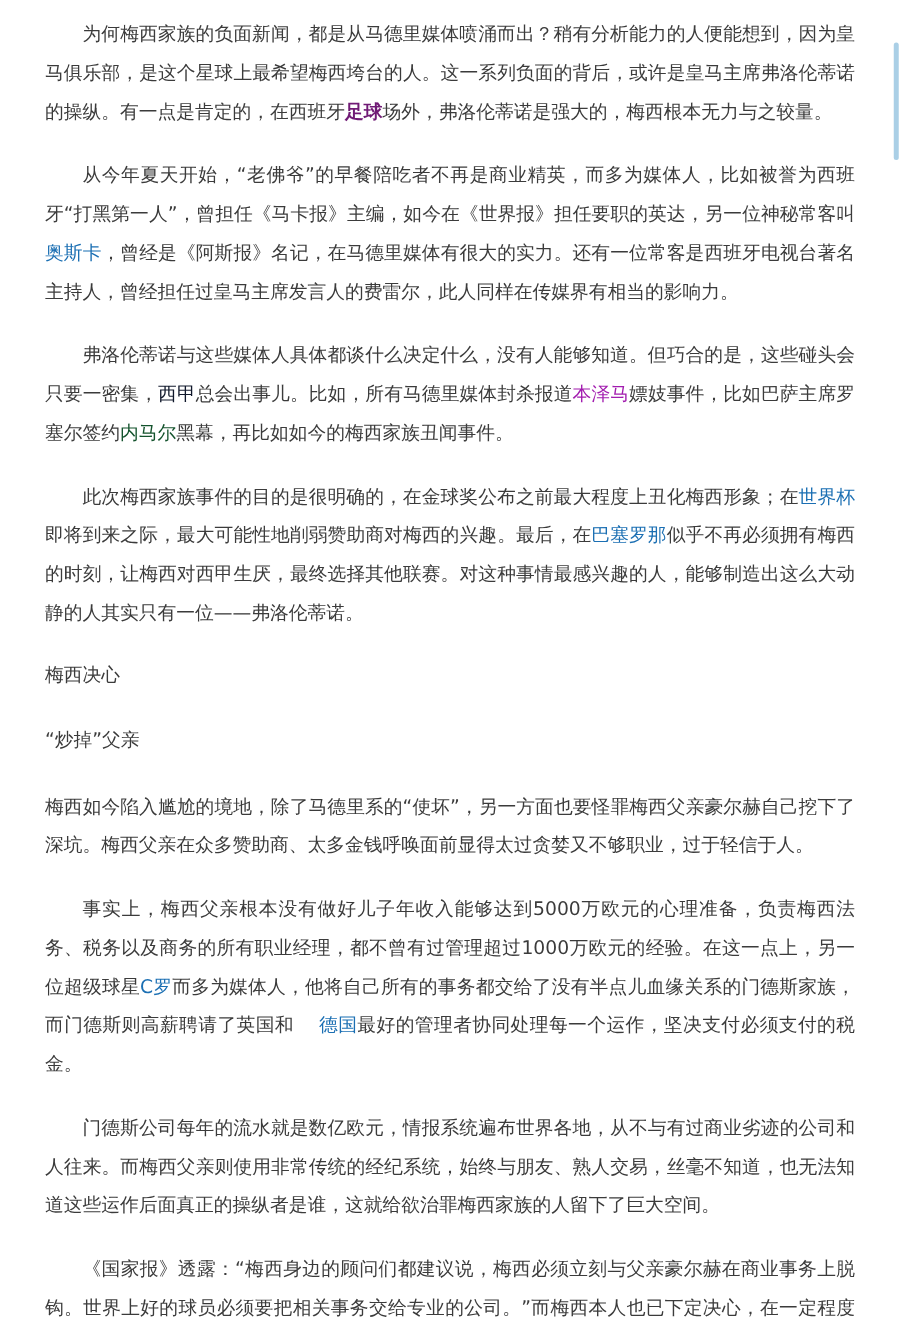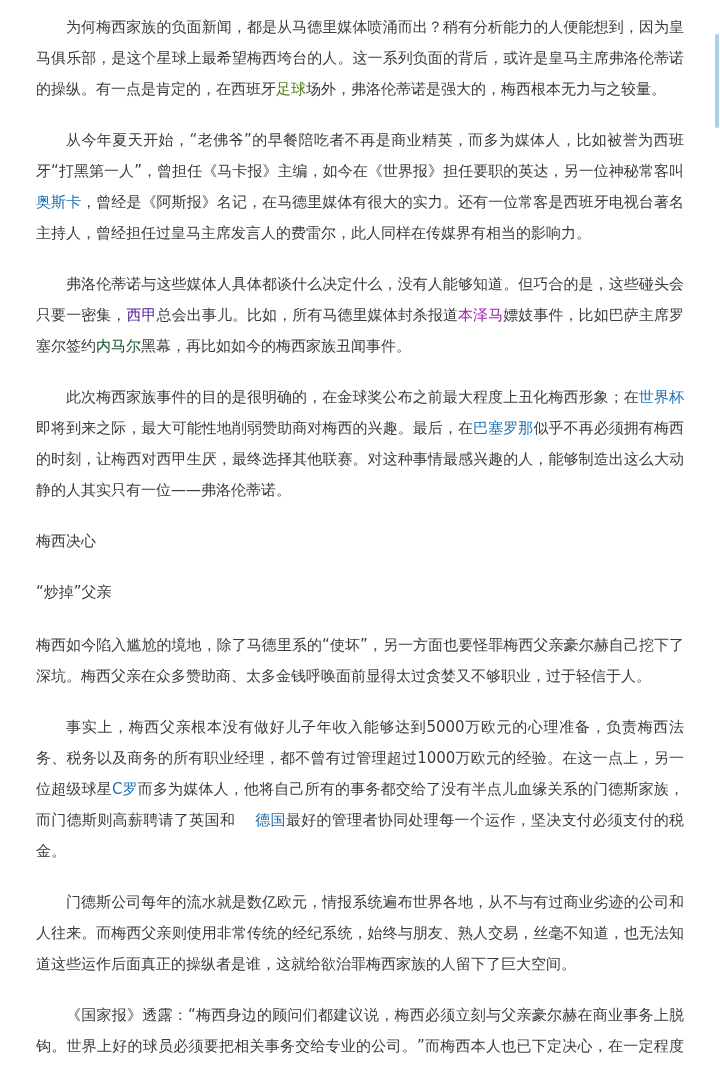--- a/index.html
+++ b/index.html
@@ -76,23 +76,23 @@
     height: 100%;
     background: #ffffff;
   }
 </style>
 </head>
 <body>
 
 <div class="page">
   <div class="left-edge"></div>
   <div class="article" id="article-body">
-      <p class="para"><span>为何梅西家族的负面新闻，都是从马德里媒体喷涌而出？稍有分析能力的人便能想到，因为皇马俱乐部，是这个星球上最希望梅西垮台的人。这一系列负面的背后，或许是皇马主席弗洛伦蒂诺的操纵。有一点是肯定的，在西班牙</span><a class="inline-link" href="#" style="color: #4d7c0f;">足球</a><span>场外，弗洛伦蒂诺是强大的，梅西根本无力与之较量。</span></p>
+      <p class="para"><span>为何梅西家族的负面新闻，都是从马德里媒体喷涌而出？稍有分析能力的人便能想到，因为皇马俱乐部，是这个星球上最希望梅西垮台的人。这一系列负面的背后，或许是皇马主席弗洛伦蒂诺的操纵。有一点是肯定的，在西班牙</span><a class="inline-link" href="#" style="color: #701a75; font-weight: bold;">足球</a><span>场外，弗洛伦蒂诺是强大的，梅西根本无力与之较量。</span></p>
       <p class="para"><span>从今年夏天开始，“老佛爷”的早餐陪吃者不再是商业精英，而多为媒体人，比如被誉为西班牙“打黑第一人”，曾担任《马卡报》主编，如今在《世界报》担任要职的英达，另一位神秘常客叫</span><a class="inline-link" href="#" style="color: rgb(27, 111, 179);">奥斯卡</a><span>，曾经是《阿斯报》名记，在马德里媒体有很大的实力。还有一位常客是西班牙电视台著名主持人，曾经担任过皇马主席发言人的费雷尔，此人同样在传媒界有相当的影响力。</span></p>
-      <p class="para"><span>弗洛伦蒂诺与这些媒体人具体都谈什么决定什么，没有人能够知道。但巧合的是，这些碰头会只要一密集，</span><a class="inline-link" href="#" style="color: #4c1d95;">西甲</a><span>总会出事儿。比如，所有马德里媒体封杀报道</span><a class="inline-link" href="#" style="color: #a21caf;">本泽马</a><span>嫖妓事件，比如巴萨主席罗塞尔签约</span><a class="inline-link" href="#" style="color: #14532d;">内马尔</a><span>黑幕，再比如如今的梅西家族丑闻事件。</span></p>
+      <p class="para"><span>弗洛伦蒂诺与这些媒体人具体都谈什么决定什么，没有人能够知道。但巧合的是，这些碰头会只要一密集，</span><a class="inline-link" href="#" style="color: #0f172a;">西甲</a><span>总会出事儿。比如，所有马德里媒体封杀报道</span><a class="inline-link" href="#" style="color: #a21caf;">本泽马</a><span>嫖妓事件，比如巴萨主席罗塞尔签约</span><a class="inline-link" href="#" style="color: #14532d;">内马尔</a><span>黑幕，再比如如今的梅西家族丑闻事件。</span></p>
       <p class="para"><span>此次梅西家族事件的目的是很明确的，在金球奖公布之前最大程度上丑化梅西形象；在</span><a class="inline-link" href="#" style="color: rgb(27, 111, 179);">世界杯</a><span>即将到来之际，最大可能性地削弱赞助商对梅西的兴趣。最后，在</span><a class="inline-link" href="#" style="color: rgb(27, 111, 179);">巴塞罗那</a><span>似乎不再必须拥有梅西的时刻，让梅西对西甲生厌，最终选择其他联赛。对这种事情最感兴趣的人，能够制造出这么大动静的人其实只有一位——弗洛伦蒂诺。</span></p>
       <p class="para heading noindent"><span>梅西决心</span></p>
       <p class="para subheading noindent"><span>“炒掉”父亲</span></p>
       <p class="para noindent"><span>梅西如今陷入尴尬的境地，除了马德里系的“使坏”，另一方面也要怪罪梅西父亲豪尔赫自己挖下了深坑。梅西父亲在众多赞助商、太多金钱呼唤面前显得太过贪婪又不够职业，过于轻信于人。</span></p>
       <p class="para"><span>事实上，梅西父亲根本没有做好儿子年收入能够达到5000万欧元的心理准备，负责梅西法务、税务以及商务的所有职业经理，都不曾有过管理超过1000万欧元的经验。在这一点上，另一位超级球星</span><a class="inline-link" href="#" style="color: rgb(27, 111, 179);">C罗</a><span>而多为媒体人，他将自己所有的事务都交给了没有半点儿血缘关系的门德斯家族，而门德斯则高薪聘请了英国和</span><a class="inline-link" href="#" style="color: rgb(27, 111, 179); padding-left: 20px;">德国</a><span>最好的管理者协同处理每一个运作，坚决支付必须支付的税金。</span></p>
       <p class="para"><span>门德斯公司每年的流水就是数亿欧元，情报系统遍布世界各地，从不与有过商业劣迹的公司和人往来。而梅西父亲则使用非常传统的经纪系统，始终与朋友、熟人交易，丝毫不知道，也无法知道这些运作后面真正的操纵者是谁，这就给欲治罪梅西家族的人留下了巨大空间。</span></p>
       <p class="para"><span>《国家报》透露：“梅西身边的顾问们都建议说，梅西必须立刻与父亲豪尔赫在商业事务上脱钩。世界上好的球员必须要把相关事务交给专业的公司。”而梅西本人也已下定决心，在一定程度上与父亲“决裂”，最主要的一条是：绝不再让父亲碰自己的钱，而自己的经纪公司交给职业经理人打理，效仿C罗的运作模式，从根本上解决眼下遇到的困境。</span></p>
     </div>
   <div class="scroll-rail">
     <div class="scroll-thumb"></div>

